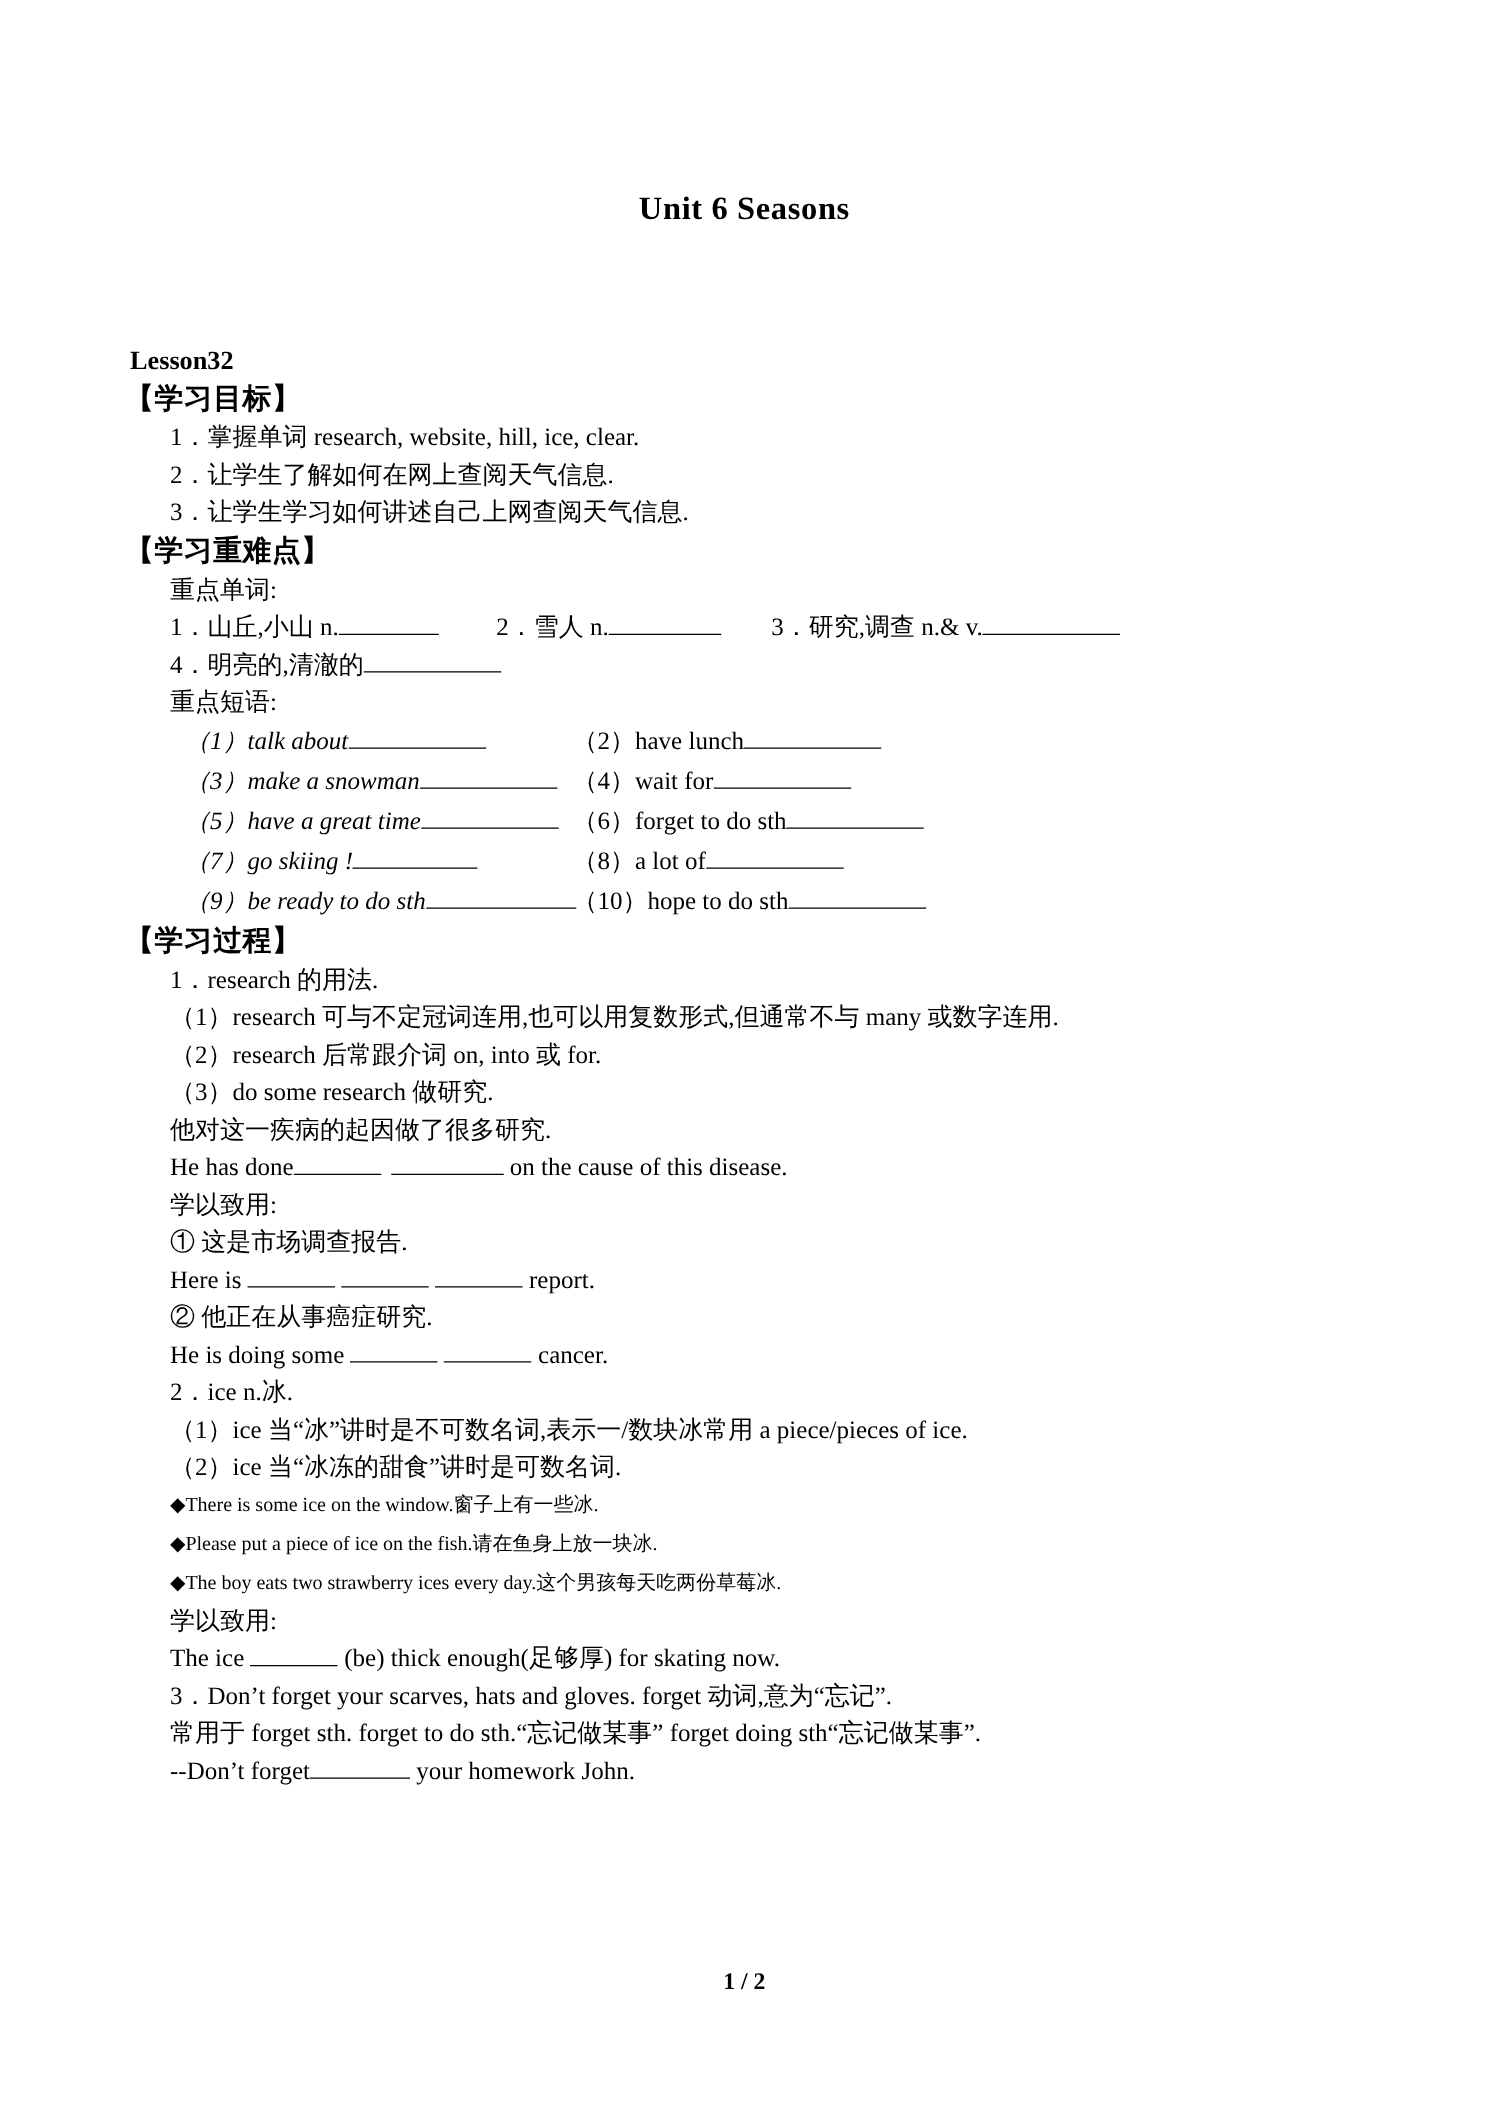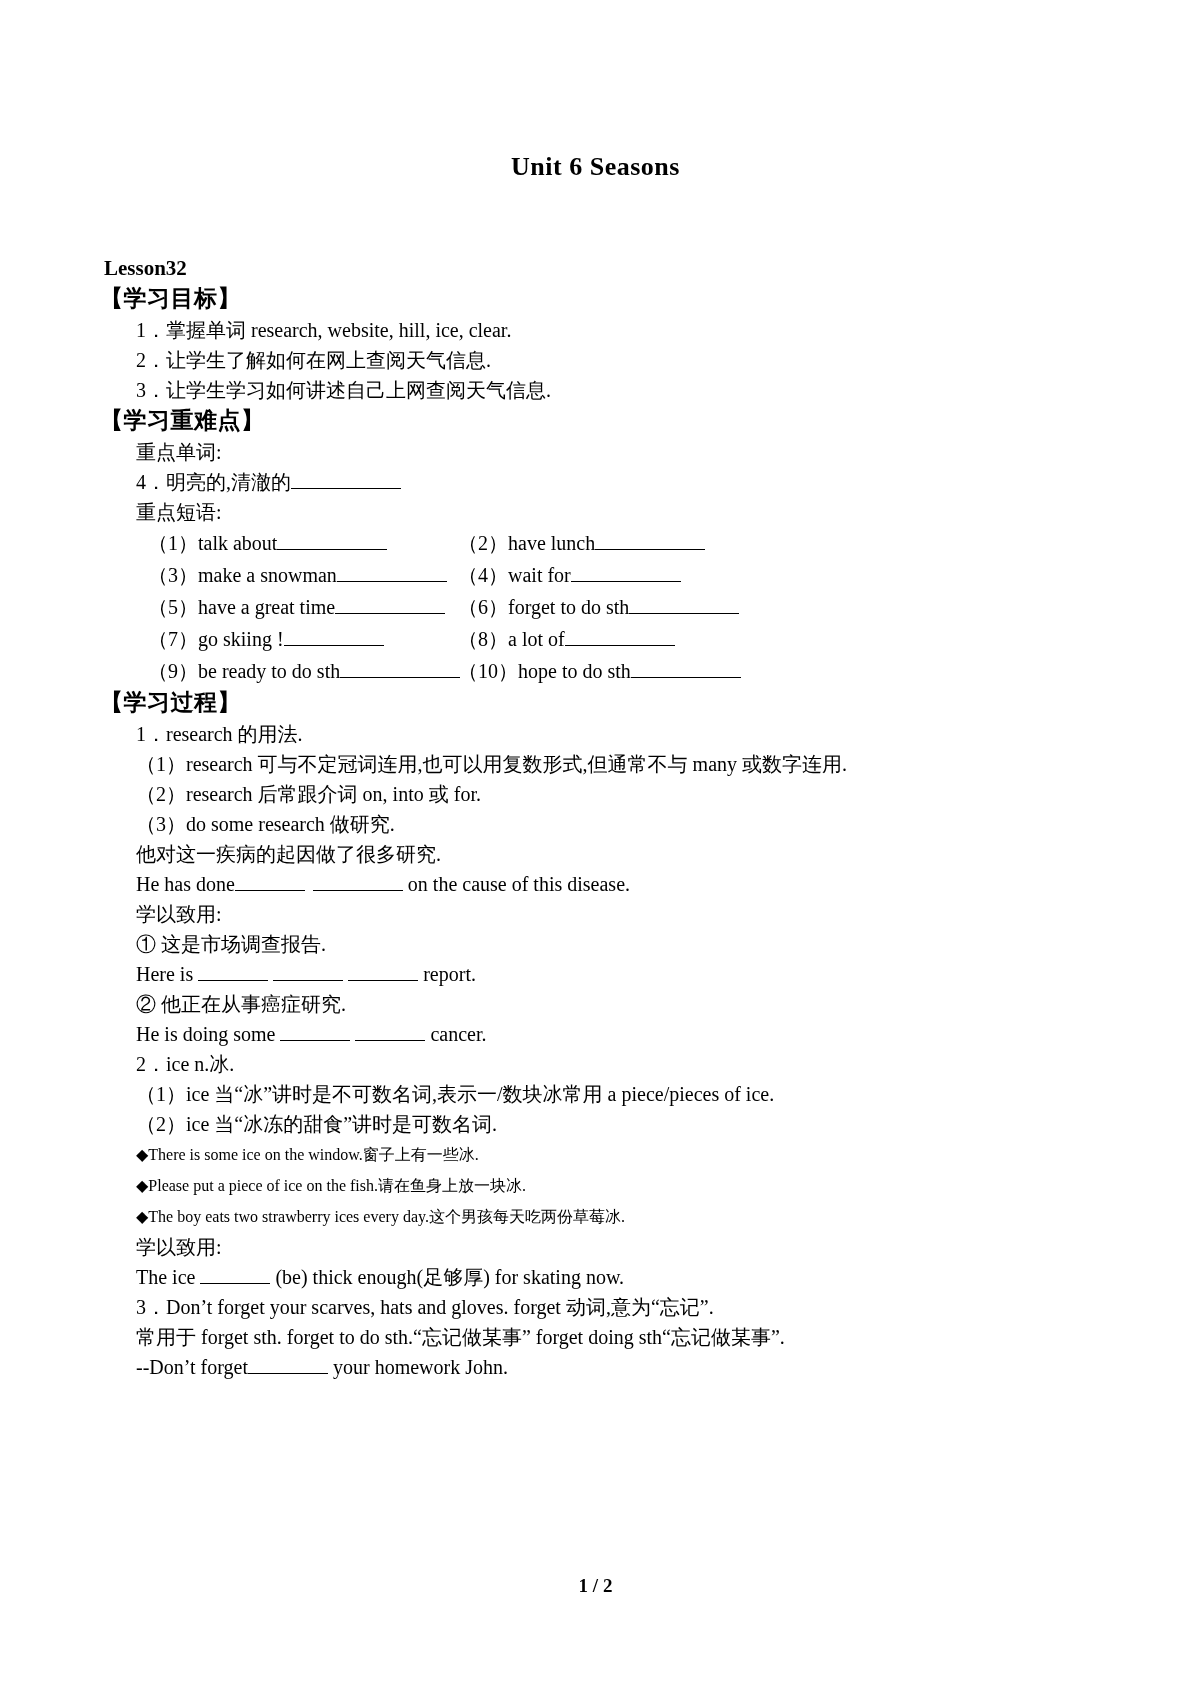--- a/index.html
+++ b/index.html
@@ -25,21 +25,21 @@
   .doc-title {
     text-align: center;
     font-size: 26px;
     font-weight: bold;
     letter-spacing: 0.5px;
     margin: 0;
     padding-top: 152px;
     font-family: "Liberation Serif", "DejaVu Serif", serif;
   }
   .body-block {
-    margin-top: 72px;
+    margin-top: 92px;
   }
   .lesson-label {
     font-size: 21px;
     font-weight: bold;
     line-height: 29px;
     padding-left: 8px;
   }
   .section-head {
     font-size: 23px;
     font-weight: bold;
@@ -77,21 +77,21 @@
   .vocab-row .vi { white-space: nowrap; }
   .sp-1 { display:inline-block; width: 46px; }
   .sp-2 { display:inline-block; width: 40px; }
 
   .phrase-row {
     display: flex;
     font-size: 20px;
     line-height: 32px;
     padding-left: 52px;
   }
-  .phrase-col-left { width: 310px; flex: 0 0 310px; white-space: nowrap; }
+  .phrase-col-left { width: 310px; flex: 0 0 310px; white-space: nowrap; font-style: italic; }
   .phrase-col-right { flex: 0 0 auto; white-space: nowrap; }
 
   .diamond-line {
     font-size: 16px;
     line-height: 31px;
     padding-left: 40px;
   }
   .footer {
     position: absolute;
     left: 0;
@@ -115,20 +115,27 @@
     <div class="lesson-label">Lesson32</div>
 
     <div class="section-head">【学习目标】</div>
     <div class="line indent1">1．掌握单词 research, website, hill, ice, clear.</div>
     <div class="line indent1">2．让学生了解如何在网上查阅天气信息.</div>
     <div class="line indent1">3．让学生学习如何讲述自己上网查阅天气信息.</div>
 
     <div class="section-head">【学习重难点】</div>
     <div class="line indent-sub">重点单词:</div>
 
+    <div class="vocab-row">
+      <span class="vi"><span>1．</span><span>山丘,小山 n.</span><span class="blank b-80"></span></span>
+      <span class="sp-1"></span>
+      <span class="vi"><span>2．</span><span>雪人 n.</span><span class="blank b-90"></span></span>
+      <span class="sp-2"></span>
+      <span class="vi"><span>3．</span><span>研究,调查 n.&amp; v.</span><span class="blank b-110"></span></span>
+    </div>
 
     <div class="vocab-row">
       <span class="vi"><span>4．</span><span>明亮的,清澈的</span><span class="blank b-110"></span></span>
     </div>
 
     <div class="line indent-sub">重点短语:</div>
 
     <div class="phrase-row">
       <span class="phrase-col-left"><span>（1）</span><span>talk about</span><span class="blank b-110"></span></span>
       <span class="phrase-col-right"><span>（2）</span><span>have lunch</span><span class="blank b-110"></span></span>

